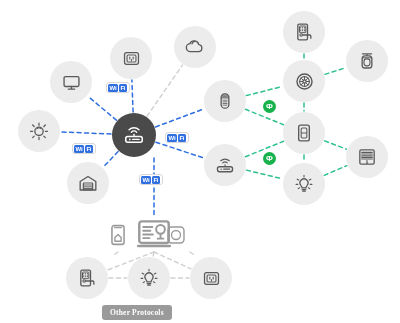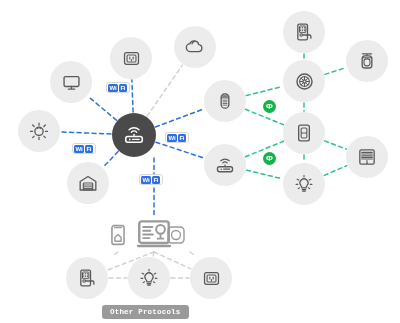--- a/index.html
+++ b/index.html
@@ -80,21 +80,21 @@
   .proto-label {
     position: absolute;
     background: #9a9a9a;
     color: #ffffff;
     font-size: 7.5px;
     font-weight: bold;
     padding: 3px 8px;
     border-radius: 3px;
     letter-spacing: 0.2px;
     white-space: nowrap;
-    font-family: Liberation Mono, monospace;
+    font-family: Liberation Serif, serif;
   }
 </style>
 </head>
 <body>
 
 <div id="stage">
   <svg id="edges" viewBox="0 0 400 323">
       <line x1="133.10457545665054" y1="112.01743672069698" x2="131.85649304146472" y2="79.9833213975942" stroke="#2f6fe0" stroke-width="1.5" stroke-dasharray="4 3.5" stroke-linecap="round"></line>
       <line x1="116.39979998906534" y1="120.19348253048355" x2="87.83497392350272" y2="96.16275584040704" stroke="#2f6fe0" stroke-width="1.5" stroke-dasharray="4 3.5" stroke-linecap="round"></line>
       <line x1="111.02036074317414" y1="134.03243624181786" x2="60.98052450652909" y2="131.92549576869595" stroke="#2f6fe0" stroke-width="1.5" stroke-dasharray="4 3.5" stroke-linecap="round"></line>

